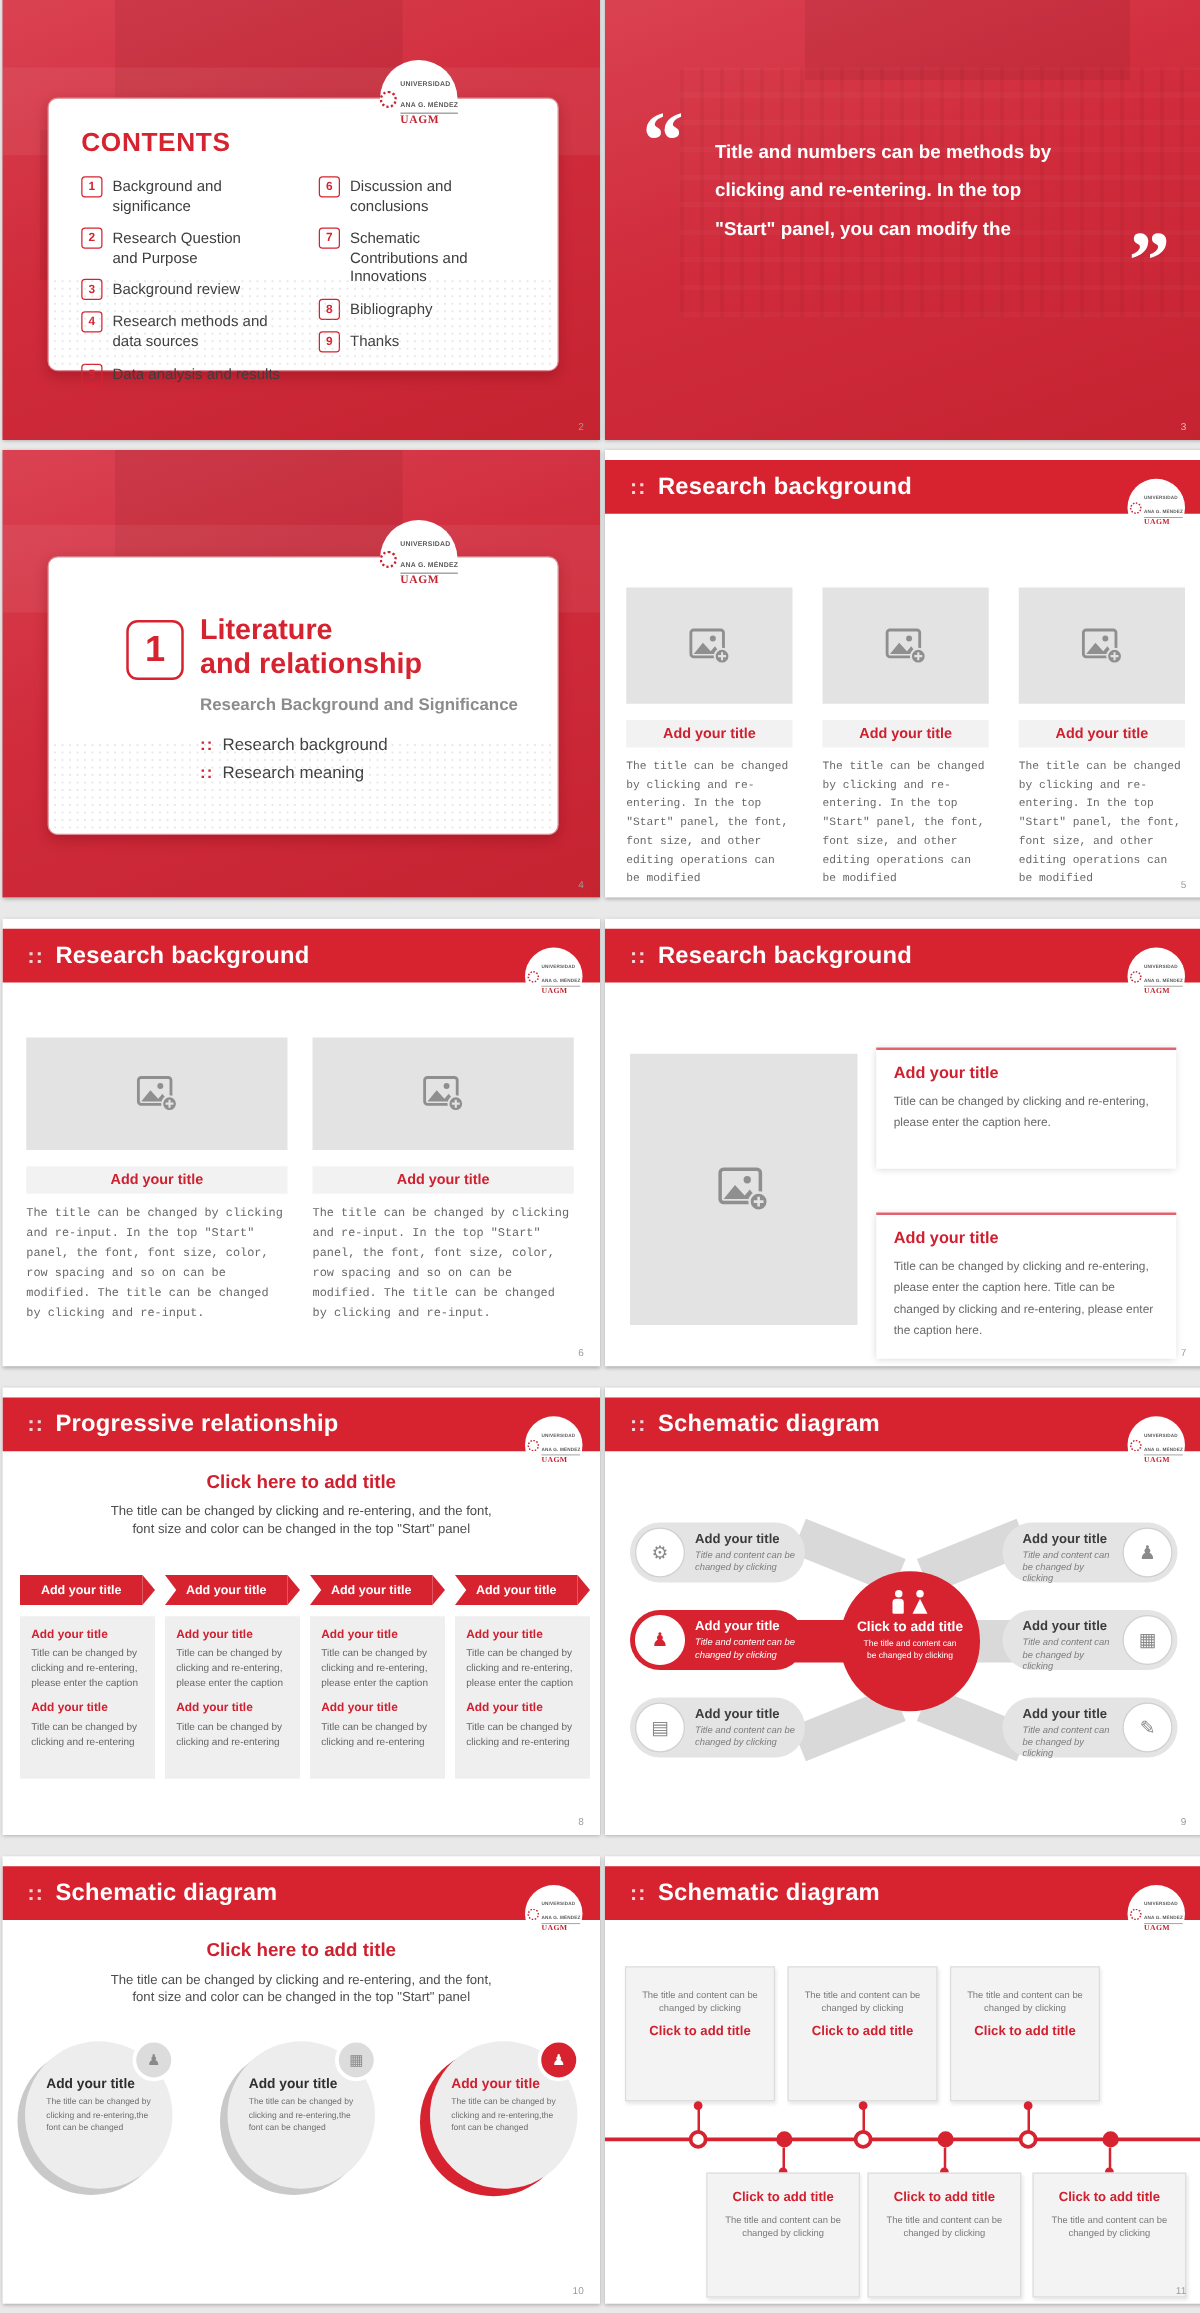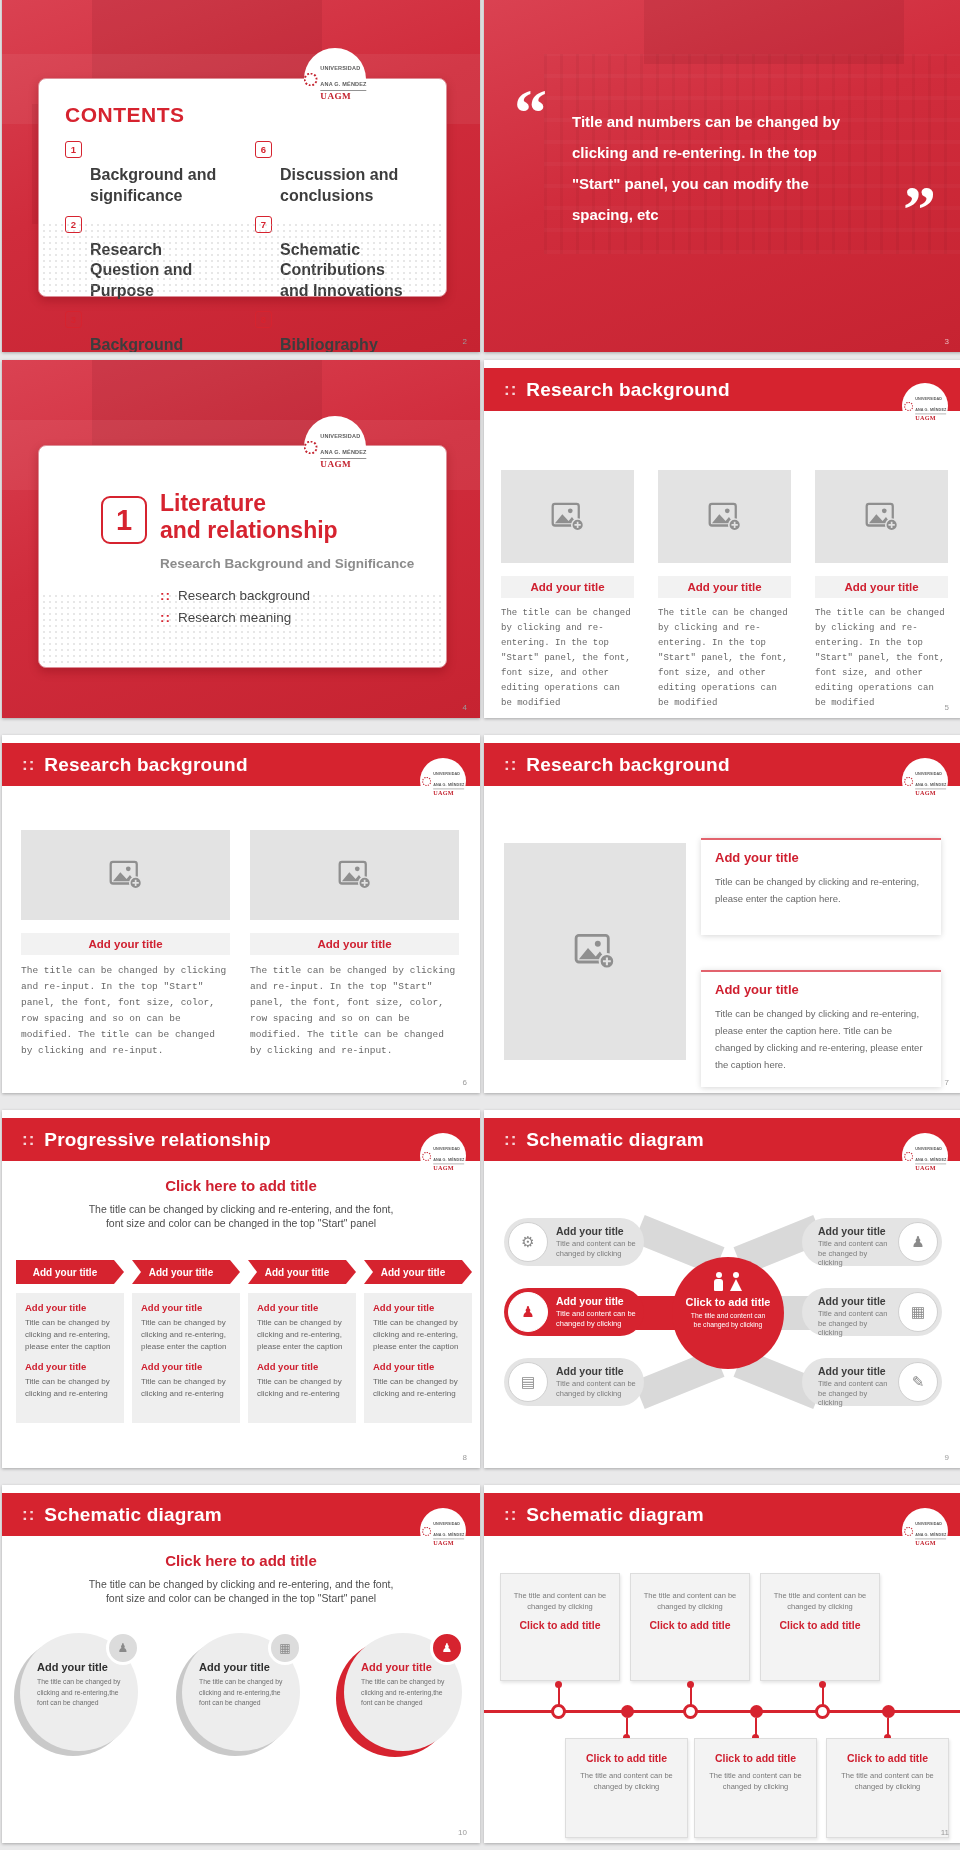--- a/index.html
+++ b/index.html
@@ -91,21 +91,21 @@
   .wedge.red{background:#d6232f;}
   .pill{position:absolute;width:140px;height:48px;border-radius:24px;background:#e4e4e4;z-index:2;box-sizing:border-box;}
   .pill.red{background:#d6232f;}
   .pill .pic{position:absolute;top:4px;width:40px;height:40px;border-radius:50%;background:#fff;border:1px solid #d0d0d0;display:flex;align-items:center;justify-content:center;font-size:15px;color:#8a8a8a;box-sizing:border-box;}
   .pill.left .pic{left:4px;}
   .pill.rightside .pic{right:4px;}
   .pill .ptxt{padding-top:7px;}
   .pill.left .ptxt{padding-left:52px;padding-right:6px;}
   .pill.rightside .ptxt{padding-left:16px;padding-right:50px;}
   .pill .pt{font-size:10.5px;font-weight:bold;color:#3c3c3c;margin-bottom:2px;}
-  .pill .pb{font-size:7.5px;line-height:9.5px;color:#7d7d7d;}
+  .pill .pb{font-size:7.5px;line-height:9.5px;color:#7d7d7d;font-style:italic;}
   .pill.red .pt,.pill.red .pb{color:#fff;}
   .pill.red .pic{color:#d6232f;border-color:#fff;}
   .hub-circle{position:absolute;left:188px;top:147px;width:112px;height:112px;border-radius:50%;background:#d6232f;text-align:center;color:#fff;z-index:3;}
   .figures{display:flex;justify-content:center;align-items:flex-end;gap:7px;margin-top:15px;}
   .head{display:block;width:6px;height:6px;border-radius:50%;background:#fff;margin:0 auto 1px;}
   .body-m{display:block;width:9px;height:12px;background:#fff;border-radius:3px 3px 1px 1px;}
   .body-w{display:block;width:0;height:0;border-left:6px solid transparent;border-right:6px solid transparent;border-bottom:12px solid #fff;}
   .hc-title{font-size:11px;font-weight:bold;margin-top:5px;}
   .hc-body{font-size:6.8px;line-height:9px;margin-top:3px;padding:0 18px;}
 
@@ -133,21 +133,21 @@
   .mini{position:absolute;width:7px;height:7px;border-radius:50%;background:#d6232f;}
 
   
   .contents-title{position:absolute;left:26px;top:24px;font-size:21px;font-weight:bold;color:#d6232f;letter-spacing:.5px;}
   .toc{position:absolute;left:26px;top:62px;display:flex;gap:22px;}
   .toc-col{display:flex;flex-direction:column;gap:9px;}
   .toc-col.c1{width:168px;}
   .toc-col.c2{width:158px;}
   .toc-item{display:flex;gap:8px;align-items:flex-start;}
   .toc-num{flex:0 0 auto;width:15px;height:15px;border:1.5px solid #d6232f;border-radius:3px;color:#d6232f;font-weight:bold;font-size:9.5px;display:flex;align-items:center;justify-content:center;margin-top:0;}
-  .toc-label{font-size:16px;font-weight:bold;color:#3d3d3d;line-height:1.3;padding-top:1px;margin-top:23px;}
+  .toc-label{font-size:12px;font-weight:normal;color:#3d3d3d;line-height:1.3;padding-top:1px;}
 
   
   .q-mark{position:absolute;color:#fff;font-family:"Liberation Serif",serif;font-weight:bold;font-size:66px;line-height:1;}
   .q-open{left:30px;top:86px;}
   .q-close{right:26px;top:182px;}
   .q-text{position:absolute;left:88px;top:112px;width:312px;font-size:15px;font-weight:bold;color:#fff;line-height:31px;}
   .q-text span{display:block;}
 
   
   .num-badge{position:absolute;left:62px;top:50px;width:42px;height:44px;border:2.5px solid #d6232f;border-radius:9px;color:#d6232f;font-size:29px;font-weight:bold;display:flex;align-items:center;justify-content:center;}
@@ -224,24 +224,23 @@
     </div>
     <div class="pg">2</div>
   </div>
 
   <div class="slide red-bg s-quote">
     <div class="win-stripes"></div>
     <div class="bldg b1" style="left:160px;width:260px;height:70px;"></div>
     <div class="q-mark q-open">“</div>
     <div class="q-mark q-close">”</div>
     <div class="q-text">
-      <span>Title and numbers can be changed by</span>
+      <span>Title and numbers can be methods by</span>
       <span>clicking and re-entering. In the top</span>
       <span>"Start" panel, you can modify the</span>
-      <span>spacing, etc</span>
     </div>
     <div class="pg" style="color:#e8b8bc;">3</div>
   </div>
 
   <div class="slide red-bg s-section">
     <div class="bldg b1"></div>
     <div class="bldg b2"></div>
     <div class="badge" style="left:302px;top:56px;width:62px;height:62px;">
       <span class="logo">
         <span class="logo-mark"></span>

